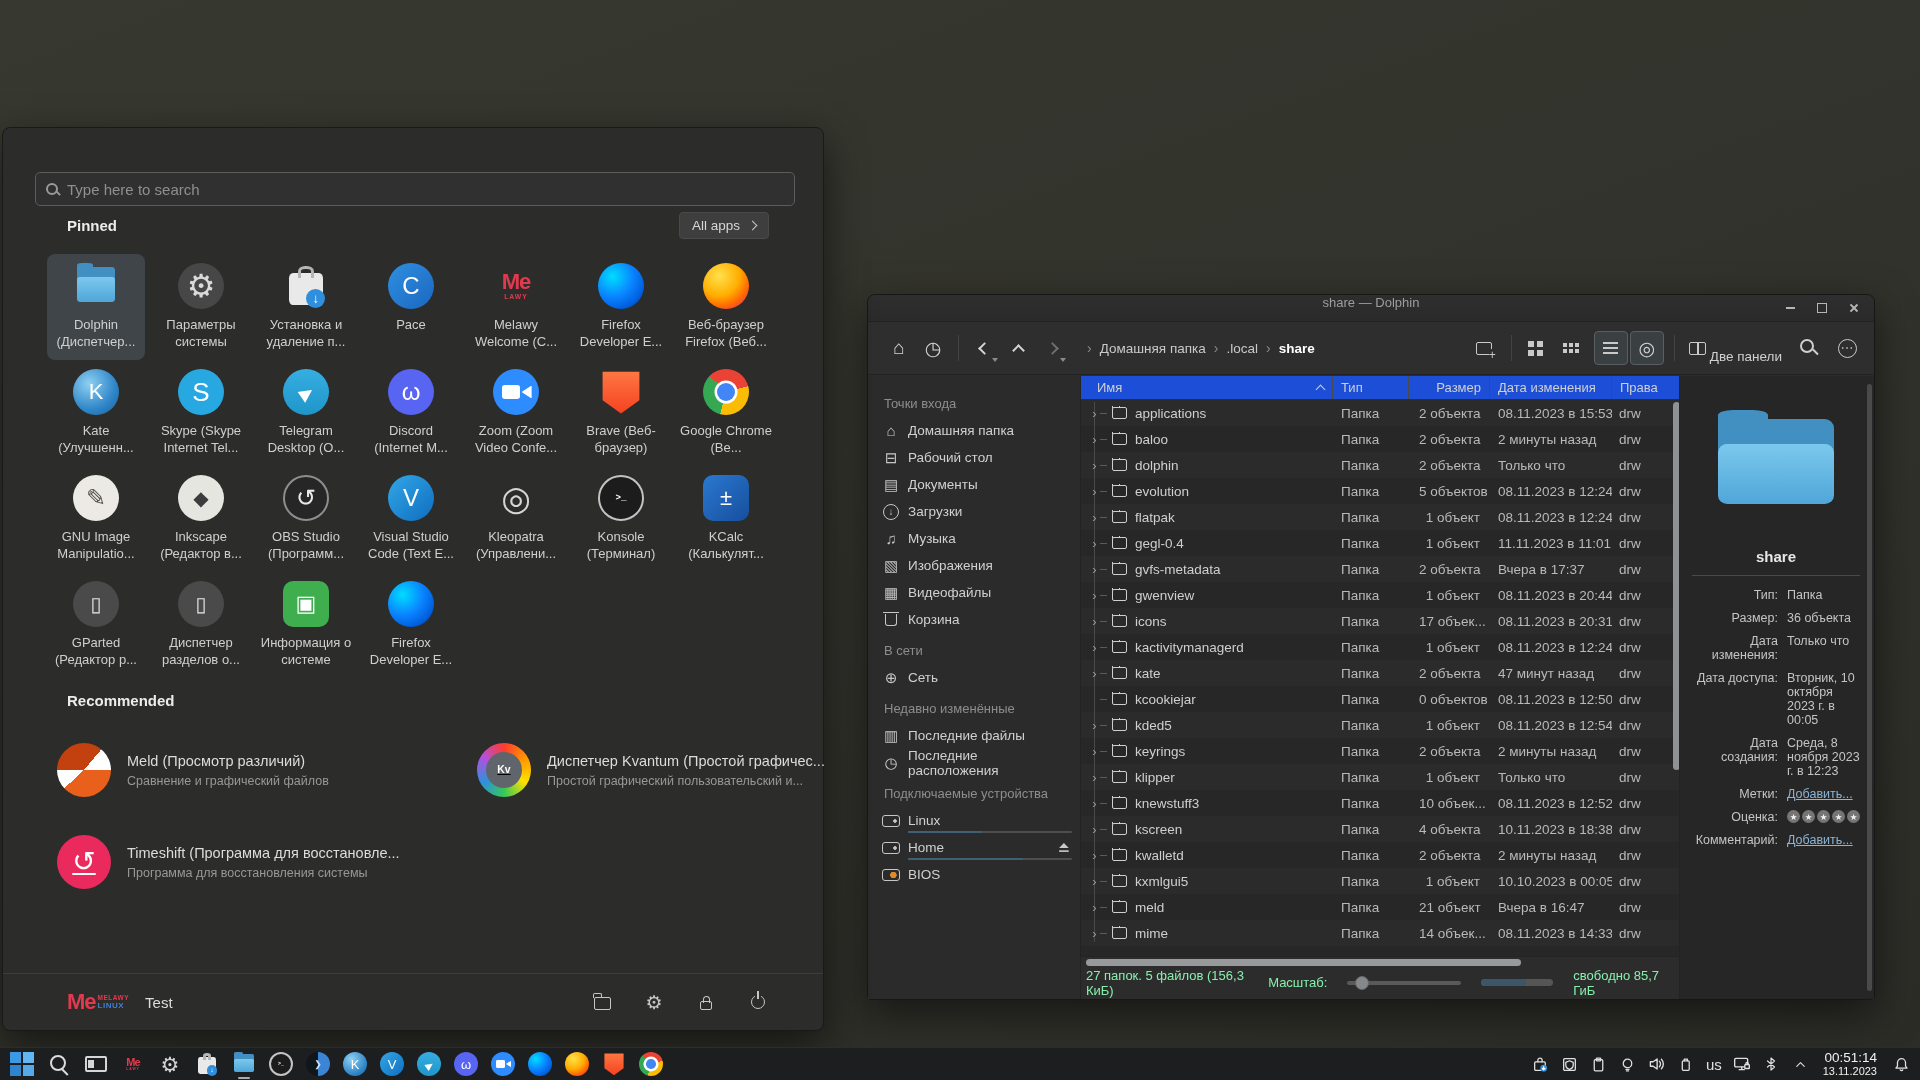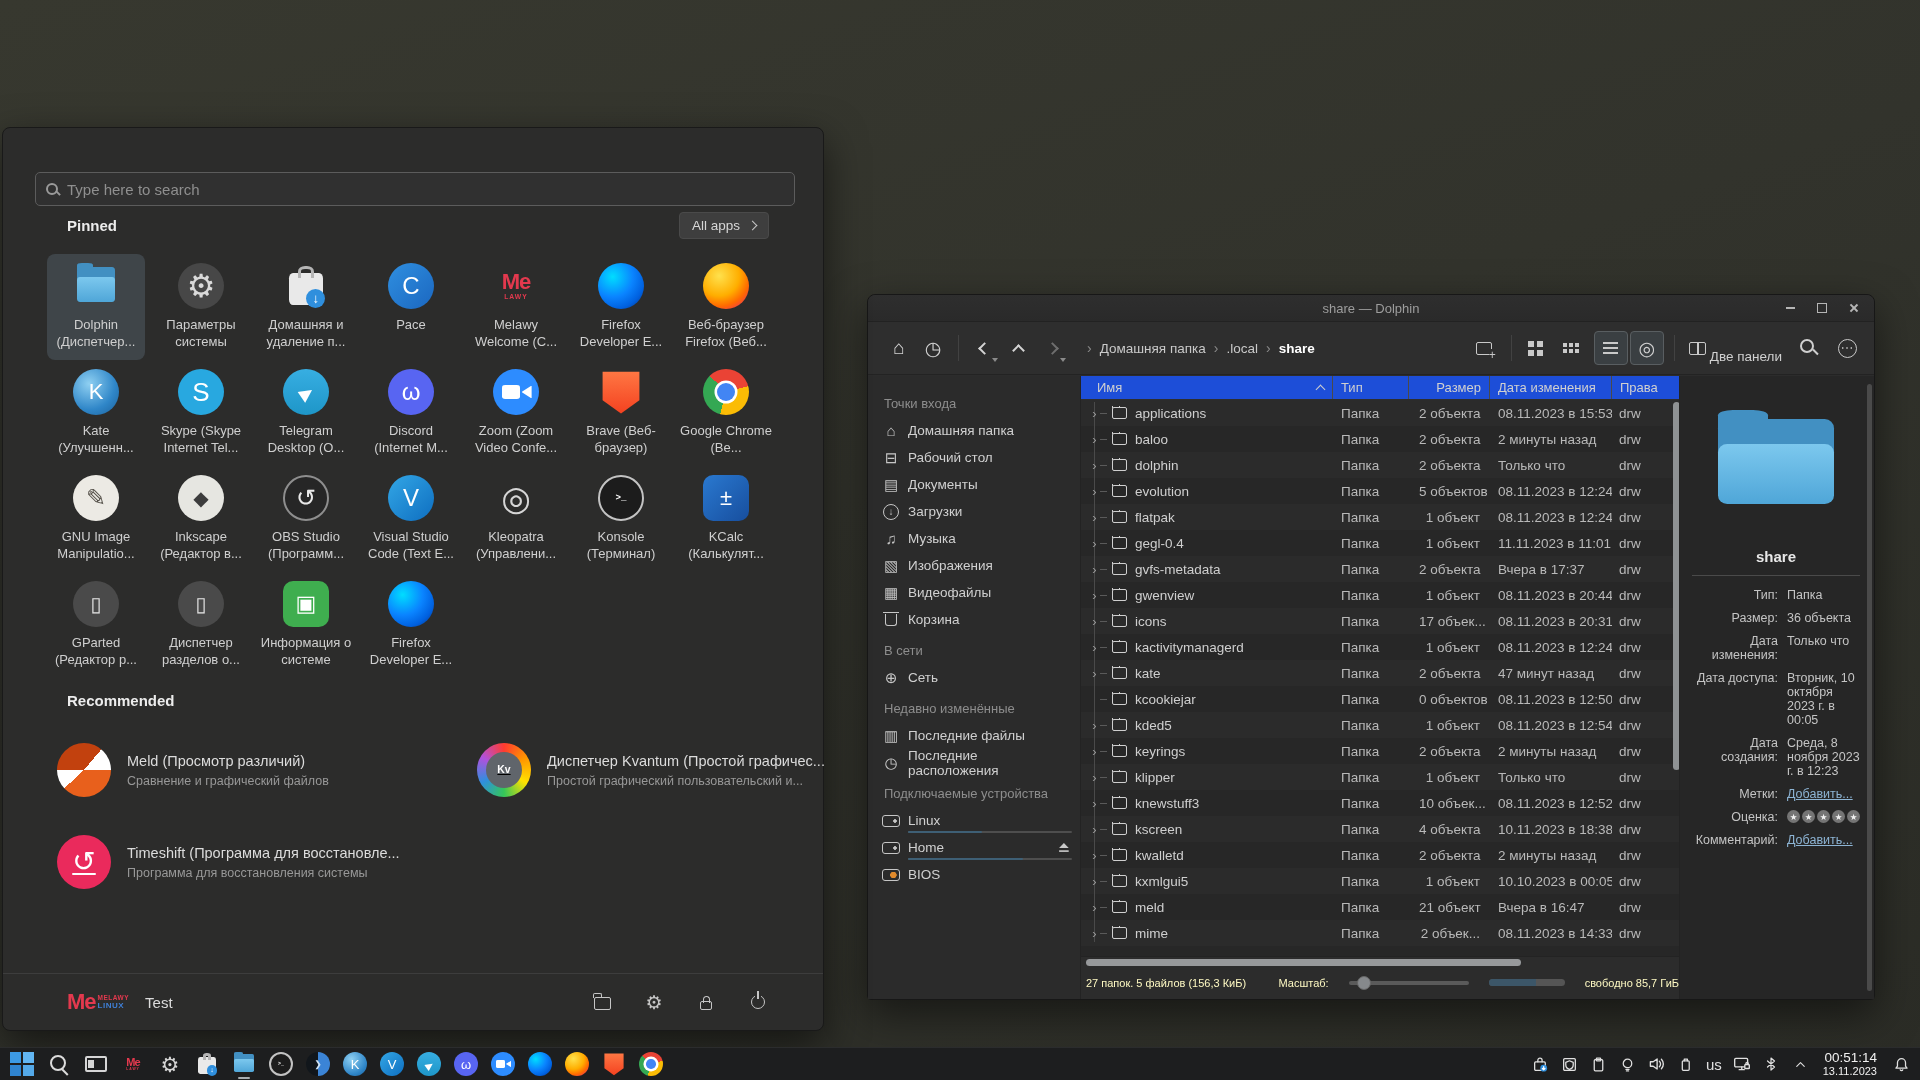--- a/index.html
+++ b/index.html
@@ -101,21 +101,21 @@
   .l-logo .m { color:#e3394e; font-weight:800; font-size:22px; letter-spacing:-1px; }
   .l-logo .stack { display:flex; flex-direction:column; margin-left:2px; }
   .l-logo .s1 { color:#e3394e; font-size:6.5px; font-weight:700; letter-spacing:.5px; }
   .l-logo .s2 { color:#3f7fd6; font-size:8px; font-weight:800; letter-spacing:.5px; }
   .l-user { color:#dcdcdc; font-size:15px; }
   .l-footbtns { margin-left:auto; display:flex; align-items:center; gap:26px; }
   .l-footbtns .fb { width:26px; height:26px; display:flex; align-items:center; justify-content:center; color:#c6c6c6; font-size:19px; }
 
   
   .dolphin { left:867px; top:294px; width:1008px; height:706px; background:#2c2c2c; border:1px solid #171717; border-radius:8px 8px 4px 4px; box-shadow:0 14px 40px rgba(0,0,0,.5); }
-  .d-title { height:27px; background:linear-gradient(#2e2e2e,#2a2a2a); border-bottom:1px solid #222; border-radius:8px 8px 0 0; display:flex; align-items:center; justify-content:center; position:relative; color:#9d9d9d; font-size:13px; }
+  .d-title { height:27px; background:linear-gradient(#2e2e2e,#2a2a2a); border-bottom:1px solid #222; border-radius:8px 8px 0 0; display:flex; justify-content:center; position:relative; color:#9d9d9d; font-size:13px; }
   .d-controls { position:absolute; right:14px; top:0; bottom:0; display:flex; align-items:center; gap:20px; }
   .wc { width:12px; height:12px; position:relative; display:flex; align-items:center; justify-content:center; }
   .wc-min::before { content:""; width:9px; height:1.8px; background:#b5b5b5; }
   .wc-max::before { content:""; width:8px; height:8px; border:1.5px solid #b5b5b5; }
   .wc-close::before, .wc-close::after { content:""; position:absolute; left:5px; top:1px; width:1.8px; height:10px; background:#b5b5b5; }
   .wc-close::before { transform:rotate(45deg); } .wc-close::after { transform:rotate(-45deg); }
   .d-toolbar { height:53px; background:#2e2e2e; border-bottom:1px solid #232323; display:flex; align-items:center; padding:0 10px 0 14px; }
   .tb-ic { width:34px; height:34px; display:flex; align-items:center; justify-content:center; border-radius:4px; position:relative; color:#d2d2d2; flex:none; }
   .tb-ic.boxed { border:1px solid #595e61; background:#3a3f42; }
   .tb-sep { width:1px; height:26px; background:#424242; margin:0 8px; flex:none; }
@@ -168,21 +168,21 @@
   .inf-name { text-align:center; font-size:15px; font-weight:700; color:#e8e8e8; margin:26px 0 10px; }
   .inf-sep { height:1px; background:#4a4a4a; margin-bottom:12px; }
   .inf-grid { display:grid; grid-template-columns:86px 1fr; column-gap:9px; row-gap:9px; font-size:12.5px; }
   .inf-l { text-align:right; color:#c4c4c4; }
   .inf-v { color:#c4c4c4; }
   .inf-v.link { color:#8db4d4; text-decoration:underline; }
   .stars { display:flex; gap:2px; }
   .stars b { width:13px; height:13px; border-radius:50%; background:#757575; color:#f2f2f2; font-size:8.5px; display:flex; align-items:center; justify-content:center; font-weight:normal; }
   .inf-scroll { position:absolute; right:2px; top:8px; bottom:8px; width:5px; background:#4a4a4a; border-radius:3px; }
   
-  .d-status { position:absolute; left:213px; width:600px; bottom:0; height:33px; display:flex; align-items:center; font-size:11px; color:#fef9c3; padding:0 2px 0 5px; }
+  .d-status { position:absolute; left:213px; width:600px; bottom:0; height:33px; display:flex; align-items:center; font-size:13px; color:#86efac; padding:0 2px 0 5px; }
   .zoomwrap { margin-left:auto; display:flex; align-items:center; gap:20px; }
   .zslider { width:120px; height:4px; background:#5a5a5a; border-radius:2px; position:relative; }
   .zslider i { position:absolute; left:8px; top:50%; transform:translateY(-50%); width:14px; height:14px; background:#86898c; border:1px solid #666; border-radius:50%; display:block; }
   .cap { width:76px; height:7px; background:#555; border-radius:4px; overflow:hidden; }
   .cap i { display:block; height:100%; width:62%; background:#3c5668; }
 
   
   .taskbar { left:0; right:0; bottom:0; height:33px; background:#1d1e1f; border-top:1px solid #2b2c2d; display:flex; align-items:center; padding:0 6px 0 9px; z-index:10; }
   .tk-apps { display:flex; align-items:center; gap:11px; }
   .tk-app { width:26px; height:26px; display:flex; align-items:center; justify-content:center; position:relative; }
@@ -224,21 +224,21 @@
         <span class="ai s-circle" style="background: rgb(71, 71, 71); color: rgb(218, 218, 218); font-size: 32px;">
           <i class="g">⚙</i>
         </span>
         <span class="al">Параметры системы</span>
       </div>
 
       <div class="cell" title="install-remove-software">
         <span class="ai s-bag">
           <i class="g"></i>
         </span>
-        <span class="al">Домашняя и удаление п...</span>
+        <span class="al">Установка и удаление п...</span>
       </div>
 
       <div class="cell" title="pace">
         <span class="ai s-circle" style="background: linear-gradient(135deg, rgb(47, 143, 224), rgb(27, 103, 192)); color: rgb(255, 255, 255); font-size: 24px;">
           <i class="g">C</i>
         </span>
         <span class="al">Pace</span>
       </div>
 
       <div class="cell" title="melawy-welcome">
@@ -942,21 +942,21 @@
           </div>
 
           <div class="frow" title="mime">
             <span class="fname">
               <span class="fchev">›</span>
               <span class="fdash"></span>
               <span class="ffold"></span>
               <span>mime</span>
             </span>
             <span class="ftype">Папка</span>
-            <span class="fsize">2 объек...</span>
+            <span class="fsize">14 объек...</span>
             <span class="fdate">08.11.2023 в 14:33</span>
             <span class="fperm">drw</span>
           </div>
         </div>
       <div class="vscroll"></div>
     </div>
     <div class="hscroll">
         <i></i>
       </div>
     <aside class="d-info">

